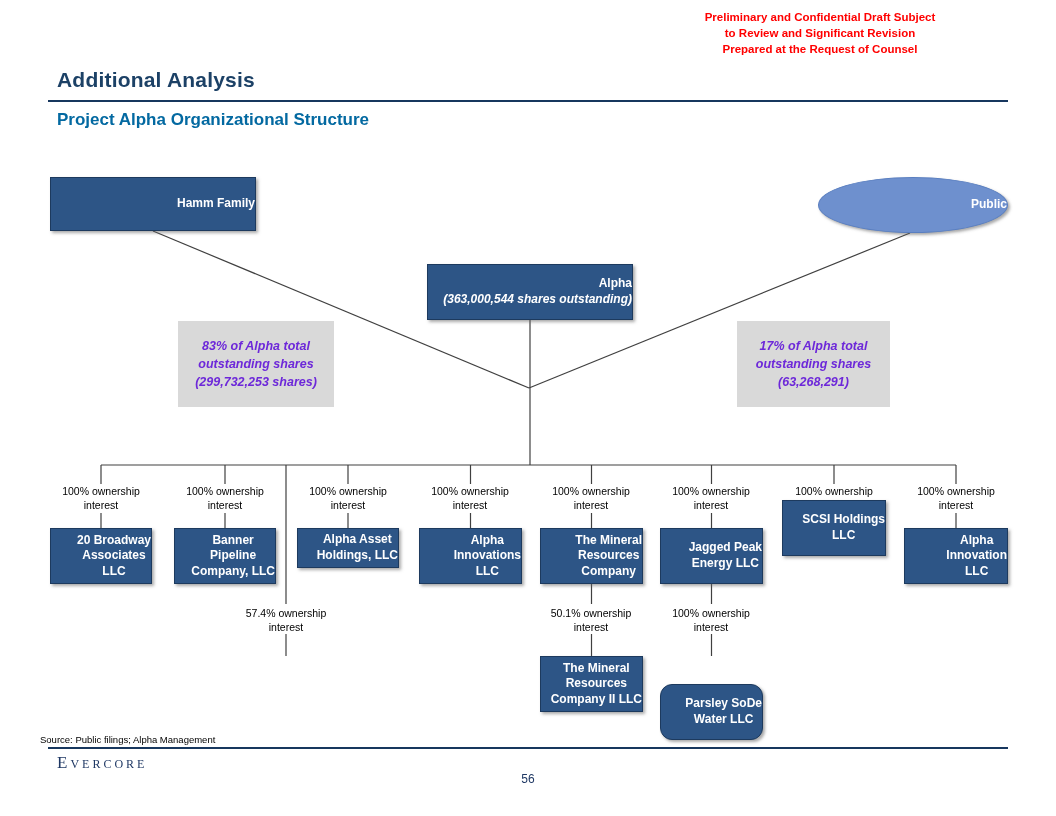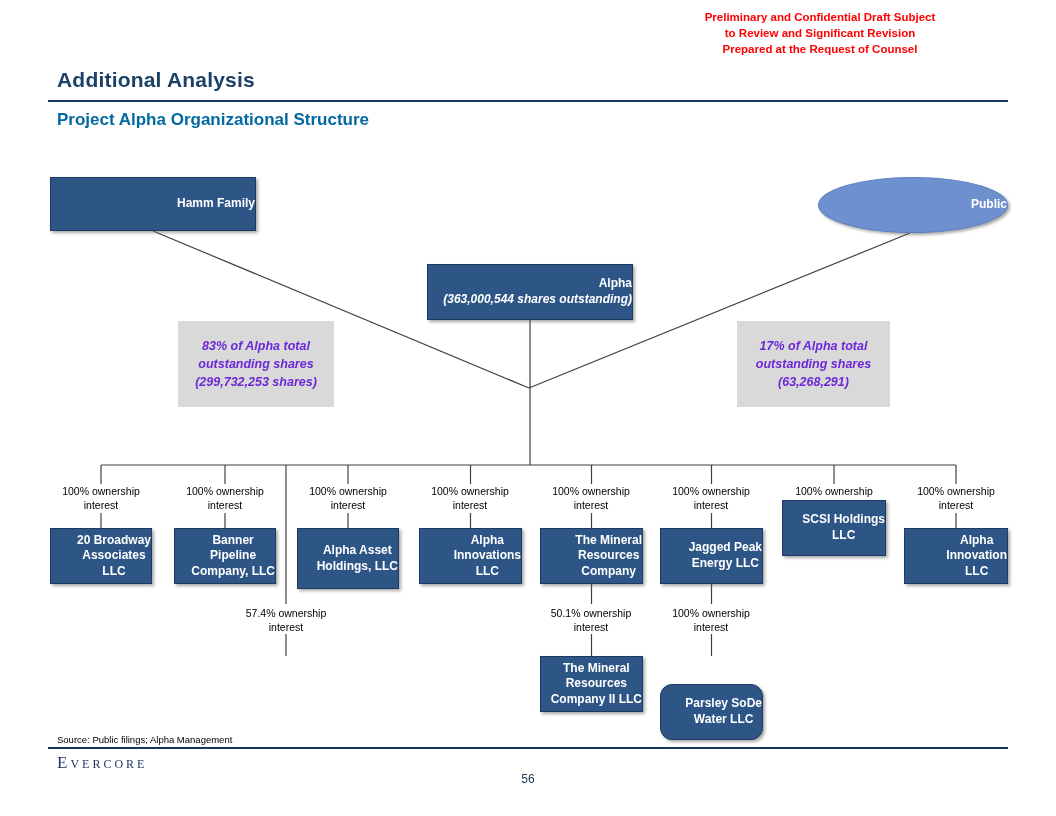--- a/index.html
+++ b/index.html
@@ -37,21 +37,21 @@
     position:absolute;z-index:2;background:#d9d9d9;
     display:flex;align-items:center;justify-content:center;
     color:#6d28d9;font-weight:bold;font-style:italic;font-size:12.5px;line-height:1.45;
     text-align:center;white-space:pre-line;box-sizing:border-box;
   }
   .own-label{
     position:absolute;z-index:2;width:110px;text-align:center;
     color:#000000;font-size:10.5px;line-height:1.35;
   }
   .source{
-    position:absolute;left:57px;top:734px;font-size:9.5px;color:#000000;
+    position:absolute;left:40px;top:734px;font-size:9.5px;color:#000000;
   }
   .brand{
     position:absolute;left:57px;top:753px;
     font-family:"Liberation Serif","DejaVu Serif",serif;
     font-variant:small-caps;font-size:17px;letter-spacing:3px;color:#1f3864;
   }
   .pageno{
     position:absolute;left:0;top:757px;width:1056px;text-align:center;
     font-size:12px;color:#1f3864;margin-top:15px;
   }
@@ -131,21 +131,21 @@
   <div class="node" style="left:50px;top:528px;width:102px;height:56px;">
     <span class="node-label">20 Broadway
 Associates
 LLC</span>
     </div>
   <div class="node" style="left:174px;top:528px;width:102px;height:56px;">
     <span class="node-label">Banner
 Pipeline
 Company, LLC</span>
     </div>
-  <div class="node" style="left:297px;top:528px;width:102px;height:61px;">
+  <div class="node" style="left:297px;top:528px;width:102px;height:40px;">
     <span class="node-label">Alpha Asset
 Holdings, LLC</span>
     </div>
   <div class="node" style="left:419px;top:528px;width:103px;height:56px;">
     <span class="node-label">Alpha
 Innovations
 LLC</span>
     </div>
   <div class="node" style="left:540px;top:528px;width:103px;height:56px;">
     <span class="node-label">The Mineral

